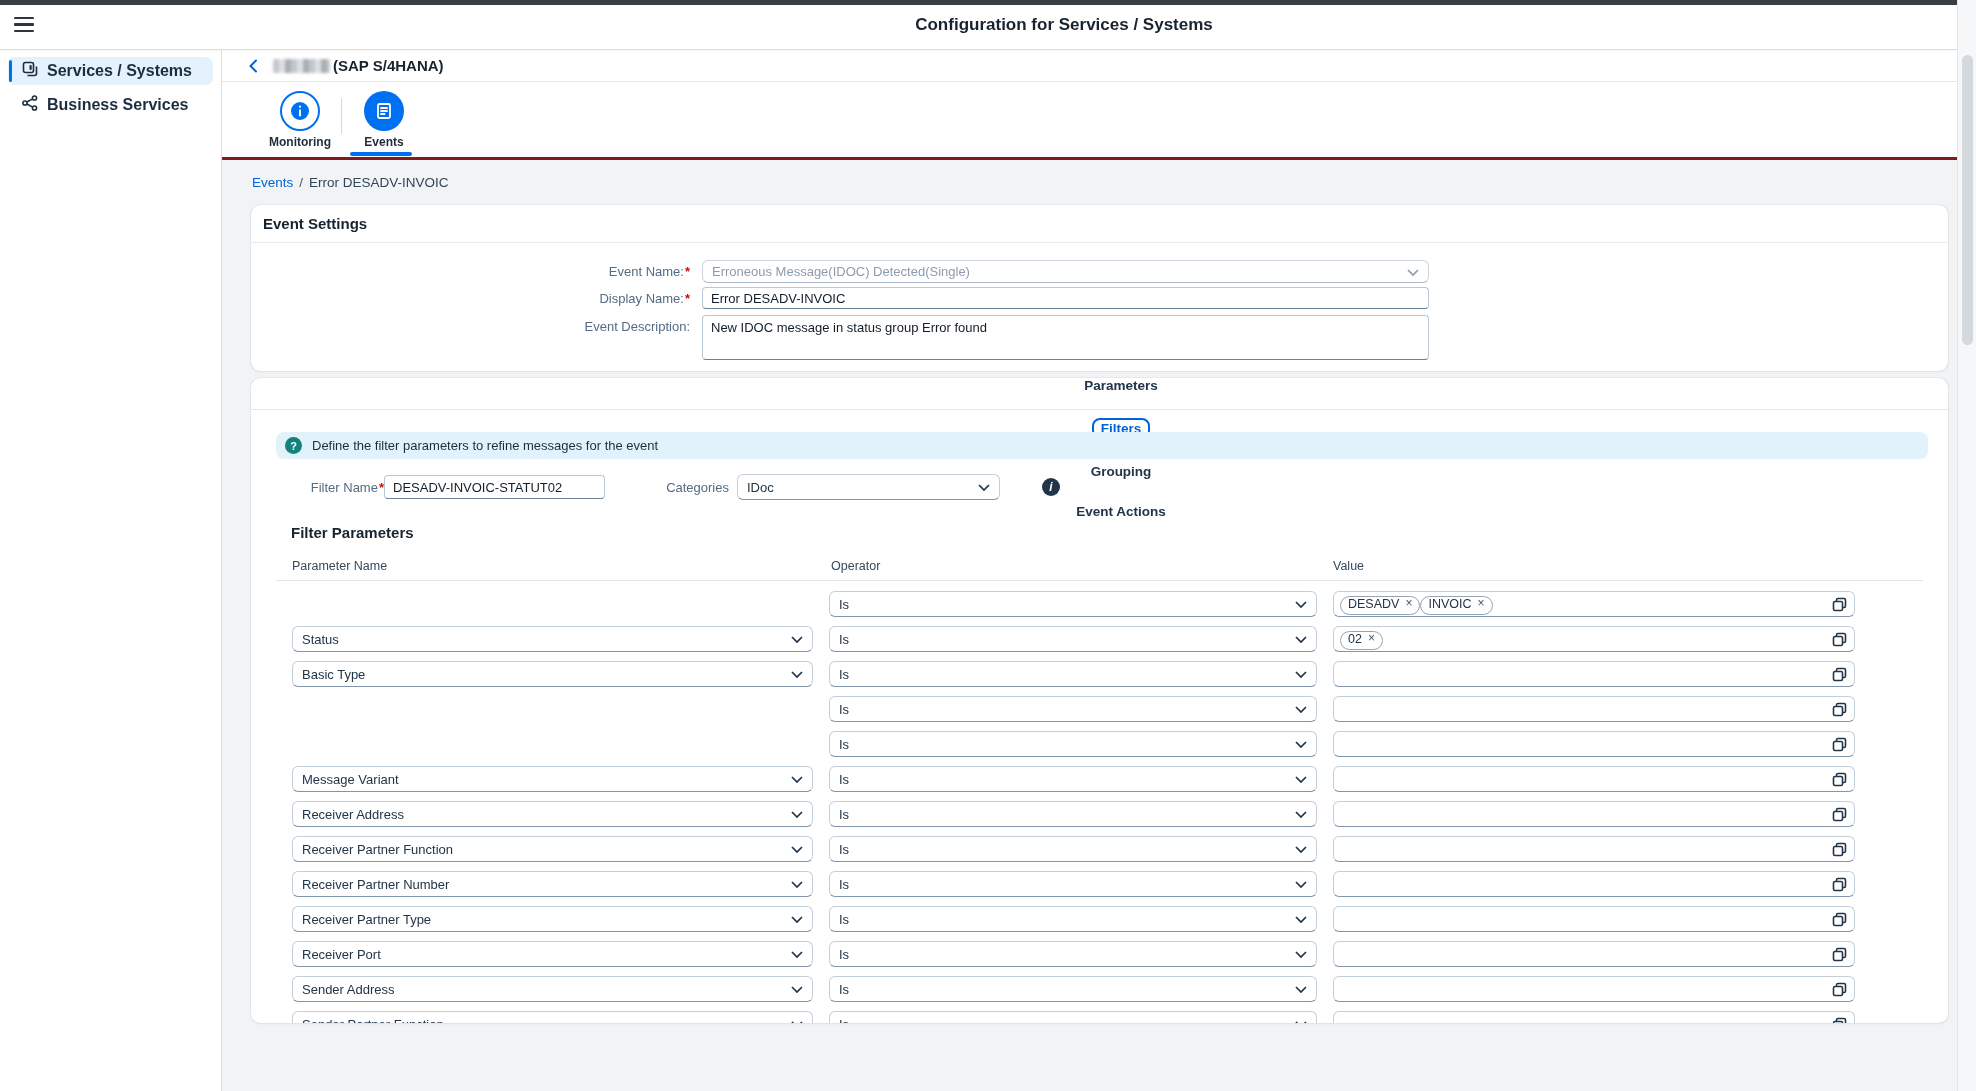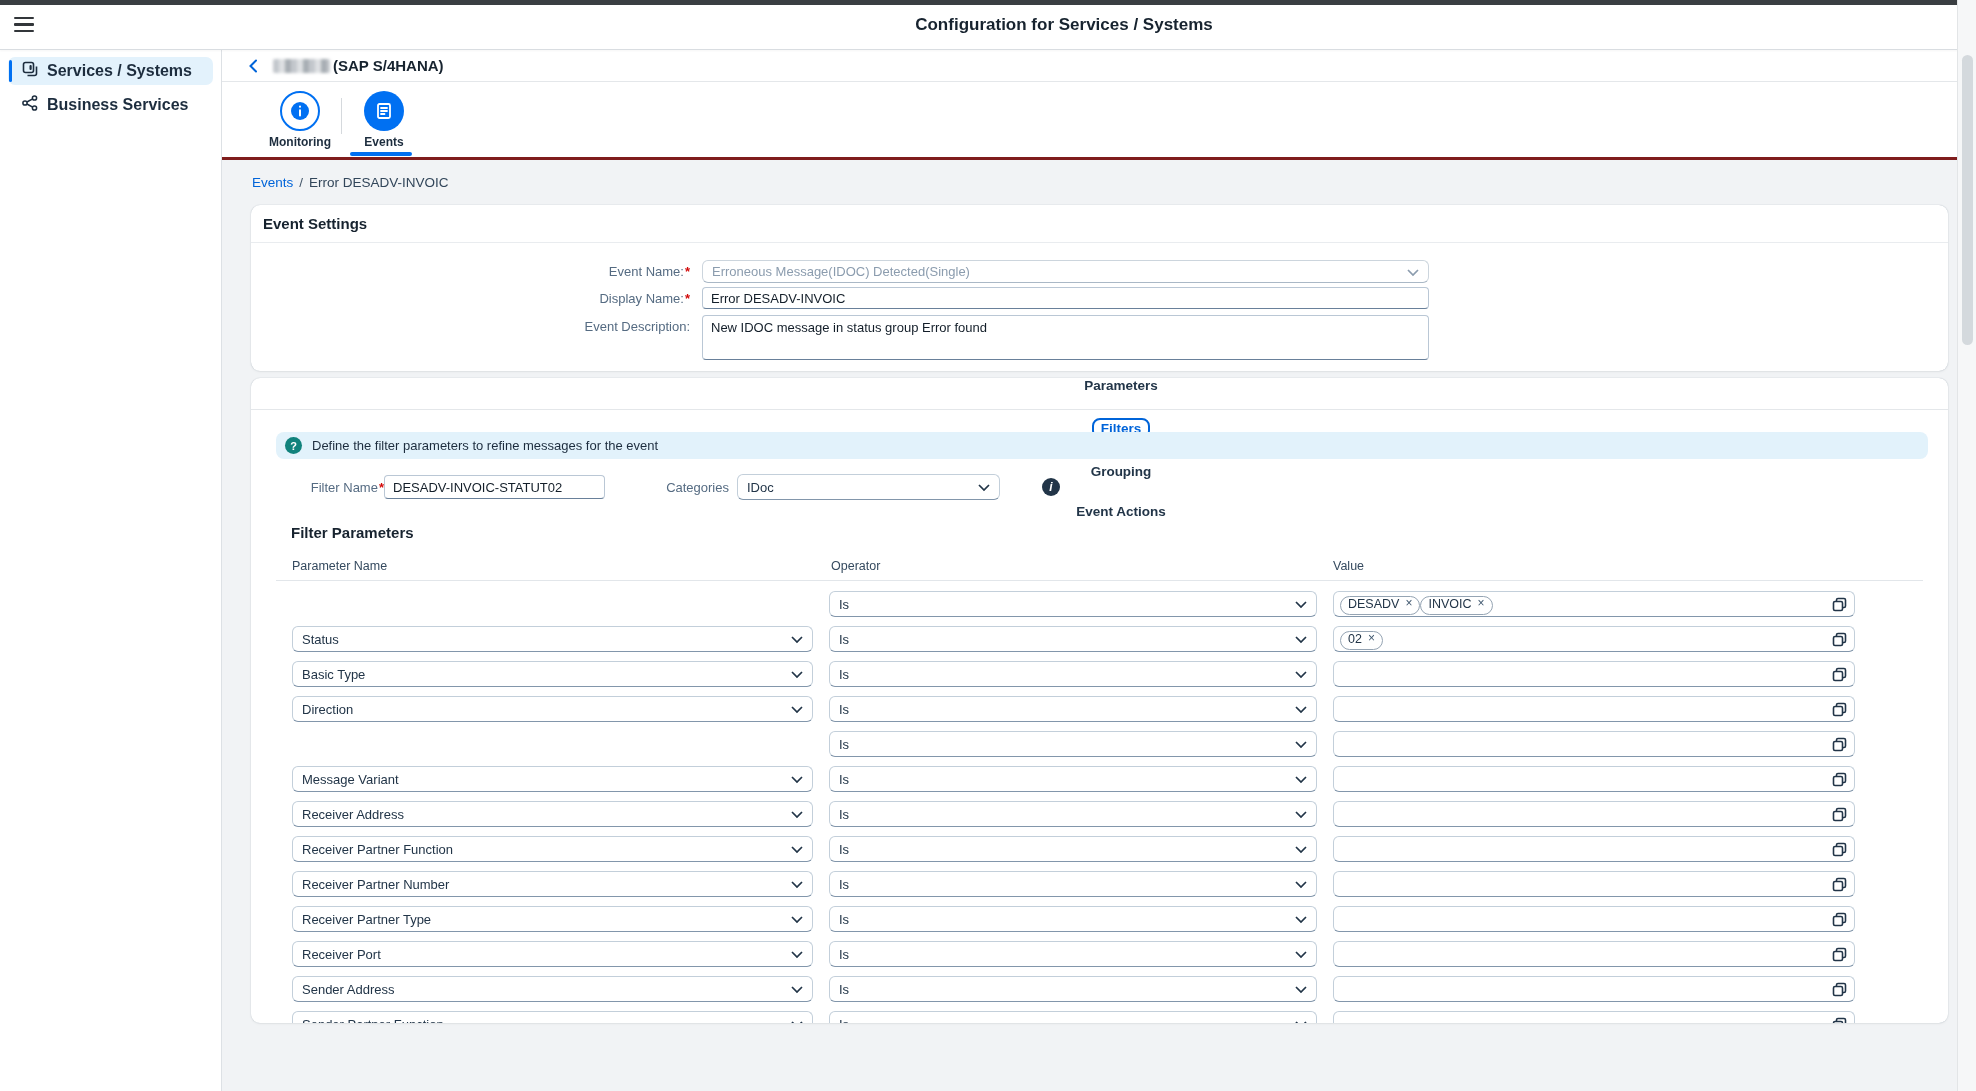--- a/index.html
+++ b/index.html
@@ -355,28 +355,20 @@
       <span class="tokens"></span>
       <span class="vhelp">
         <svg width="15" height="15" viewBox="0 0 15 15">
                   <rect x="4.5" y="1.5" width="9" height="9" rx="1.5" fill="none" stroke="#223548" stroke-width="1.6"></rect>
                   <rect x="1.5" y="4.5" width="9" height="9" rx="1.5" fill="#fff" stroke="#223548" stroke-width="1.6"></rect>
                 </svg>
       </span>
     </div>
   </div>
           <div class="frow">
-    <div class="sel sel-param">
-      <span class="sel-text">Direction</span>
-      <span class="chev">
-        <svg width="12" height="8" viewBox="0 0 12 8">
-                  <path d="M1 1.5 L6 6.5 L11 1.5" fill="none" stroke="#223548" stroke-width="1.7"></path>
-                </svg>
-      </span>
-    </div>
     <div class="sel sel-op">
       <span class="sel-text">Is</span>
       <span class="chev">
         <svg width="12" height="8" viewBox="0 0 12 8">
                   <path d="M1 1.5 L6 6.5 L11 1.5" fill="none" stroke="#223548" stroke-width="1.7"></path>
                 </svg>
       </span>
     </div>
     <div class="vfield">
       <span class="tokens"></span>

